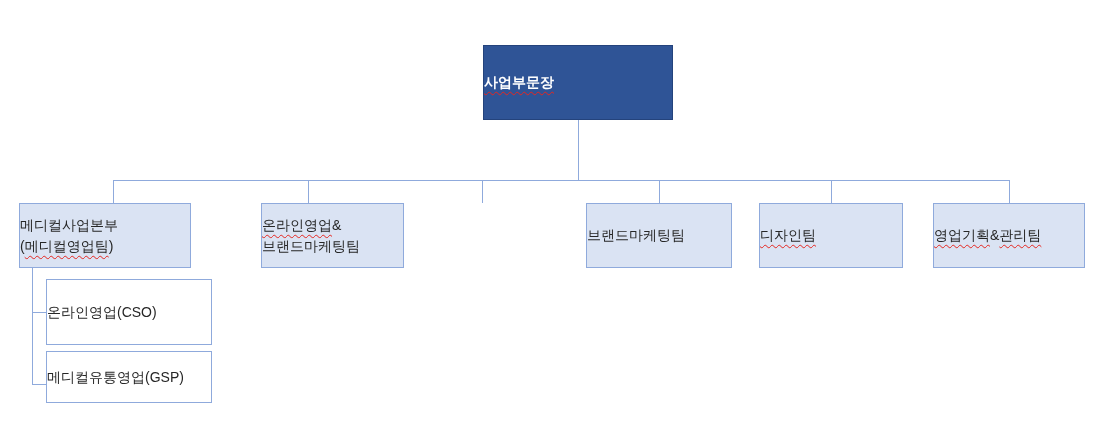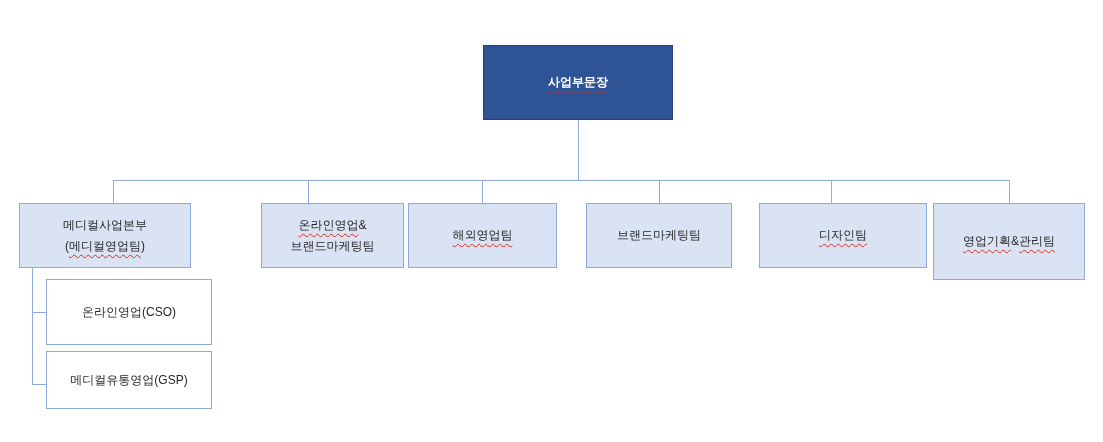--- a/index.html
+++ b/index.html
@@ -8,23 +8,23 @@
     background: var(--canvas_bg, #ffffff);
     font-family: "Liberation Sans", sans-serif;
     overflow: hidden;
   }
   .canvas { position: relative; width: 1103px; height: 442px; background: var(--canvas_bg, #ffffff); }
 
   .node {
     position: absolute;
     box-sizing: border-box;
     display: flex; flex-direction: column;
-    align-items: center; justify-content: center;
+    align-items: flex-start; justify-content: center;
     text-align: center;
-    font-size: 12px;
+    font-size: 14px;
     line-height: 21px;
     color: var(--text, #262626);
   }
   .node.root {
     background: var(--root_fill, #2f5496);
     border: 1px solid var(--root_border, #24437c);
     color: var(--root_text, #ffffff);
     font-weight: bold;
   }
   .node.dept {
@@ -49,24 +49,24 @@
   .conn { position: absolute; background: var(--connector, #8faadc); }
   .conn.v { width: 1px; }
   .conn.h { height: 1px; }
 
   
   #root-node   { left: 483px; top: 45px;  width: 190px; height: 75px; }
   #dept-0      { left: 19px;  top: 203px; width: 172px; height: 65px; }
   #dept-1      { left: 237px; top: 203px; width: 143px; height: 65px; margin-left: 24px; }
   #dept-2      { left: 408px; top: 203px; width: 149px; height: 65px; }
   #dept-3      { left: 586px; top: 203px; width: 146px; height: 65px; font-family: Liberation Serif, serif; }
-  #dept-4      { left: 759px; top: 203px; width: 168px; height: 65px; }
-  #dept-5      { left: 933px; top: 203px; width: 152px; height: 77px; }
+  #dept-4      { left: 759px; top: 203px; width: 144px; height: 65px; }
+  #dept-5      { left: 933px; top: 203px; width: 152px; height: 65px; }
   #child-0     { left: 46px;  top: 279px; width: 166px; height: 66px; }
-  #child-1     { left: 46px;  top: 351px; width: 166px; height: 58px; }
+  #child-1     { left: 46px;  top: 351px; width: 166px; height: 52px; }
 
   #conn-root-drop { left: 578px;  top: 120px; height: 60px; }
   #conn-main-h    { left: 113px;  top: 180px; width: 896px; }
   #conn-drop-0    { left: 113px;  top: 180px; height: 23px; }
   #conn-drop-1    { left: 308px;  top: 180px; height: 23px; }
   #conn-drop-2    { left: 482px;  top: 180px; height: 23px; }
   #conn-drop-3    { left: 659px;  top: 180px; height: 23px; }
   #conn-drop-4    { left: 831px;  top: 180px; height: 23px; }
   #conn-drop-5    { left: 1009px; top: 180px; height: 23px; }
   #conn-branch-v  { left: 32px;   top: 268px; height: 116px; }
@@ -95,23 +95,20 @@
   </div>
 
   <div class="node dept" id="dept-0">
     <span class="line"><span>메디컬사업본부</span></span>
     <span class="line"><span>(</span><span class="squiggle">메디컬영업팀</span><span>)</span></span>
   </div>
   <div class="node dept" id="dept-1">
     <span class="line"><span class="squiggle">온라인영업</span><span>&amp;</span></span>
     <span class="line"><span>브랜드마케팅팀</span></span>
   </div>
-  <div class="node dept" id="dept-2">
-    <span class="line"><span class="squiggle">해외영업팀</span></span>
-  </div>
   <div class="node dept" id="dept-3">
     <span class="line"><span>브랜드마케팅팀</span></span>
   </div>
   <div class="node dept" id="dept-4">
     <span class="line"><span class="squiggle">디자인팀</span></span>
   </div>
   <div class="node dept" id="dept-5">
     <span class="line"><span class="squiggle">영업기획</span><span>&amp;</span><span class="squiggle">관리팀</span></span>
   </div>
 

